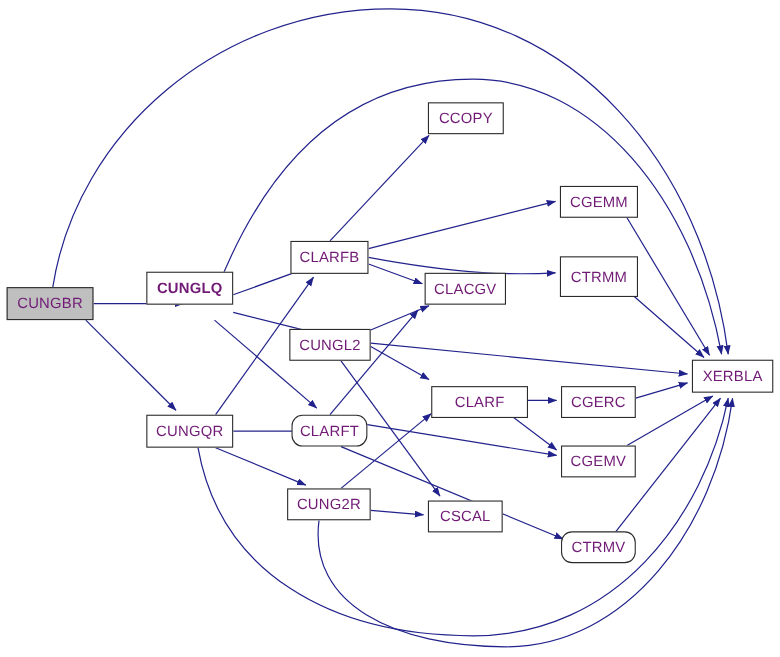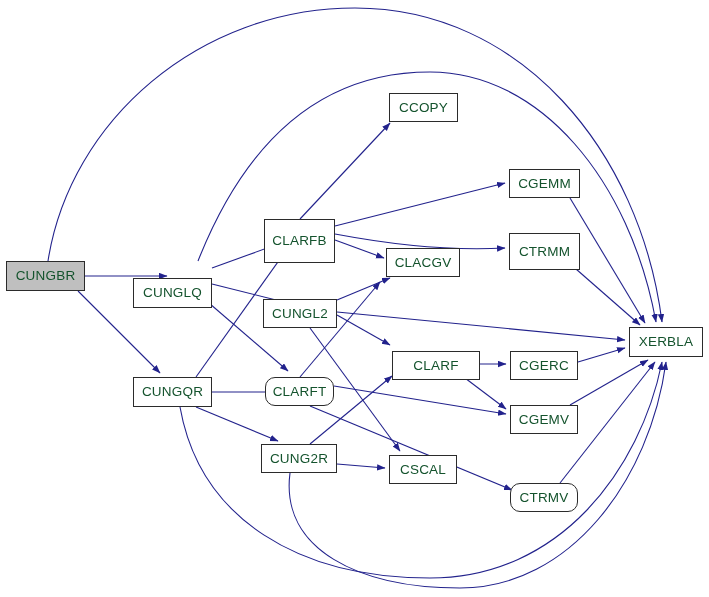--- a/index.html
+++ b/index.html
@@ -24,21 +24,21 @@
   }
   .node {
     position: absolute;
     box-sizing: border-box;
     border: 1px solid #2b2b2b;
     background: #ffffff;
     display: flex;
     align-items: center;
     justify-content: center;
     font-size: 13.5px;
-    color: #14532d;
+    color: #701a75;
     letter-spacing: 0.2px;
     white-space: nowrap;
     z-index: 5;
   }
   .node.highlight {
     background: #bfbfbf;
   }
   .node-label {
     display: block;
     line-height: 1;
@@ -86,27 +86,27 @@
         <path d="M568,262 L640,325" fill="none" stroke="#22228c" stroke-width="1.1" marker-end="url(#arrow)"></path>
         <path d="M578,362 L625,348" fill="none" stroke="#22228c" stroke-width="1.1" marker-end="url(#arrow)"></path>
         <path d="M570,405 L648,360" fill="none" stroke="#22228c" stroke-width="1.1" marker-end="url(#arrow)"></path>
         <path d="M560,483 L655,362" fill="none" stroke="#22228c" stroke-width="1.1" marker-end="url(#arrow)"></path>
       </g>
   </svg>
   <div id="nodes">
       <div class="node highlight" style="left: 6px; top: 261px; width: 79px; height: 30px;">
         <span class="node-label">CUNGBR</span>
       </div>
-      <div class="node" style="left: 133px; top: 278px; width: 79px; height: 30px;">
+      <div class="node" style="left: 133px; top: 247px; width: 79px; height: 30px; font-weight: bold;">
         <span class="node-label">CUNGLQ</span>
       </div>
       <div class="node" style="left: 133px; top: 377px; width: 79px; height: 30px;">
         <span class="node-label">CUNGQR</span>
       </div>
-      <div class="node" style="left: 264px; top: 219px; width: 71px; height: 44px; text-align: center;">
+      <div class="node" style="left: 264px; top: 219px; width: 71px; height: 30px; text-align: center;">
         <span class="node-label">CLARFB</span>
       </div>
       <div class="node" style="left: 263px; top: 299px; width: 74px; height: 29px;">
         <span class="node-label">CUNGL2</span>
       </div>
       <div class="node" style="left: 265px; top: 377px; width: 69px; height: 29px; border-radius: 10px;">
         <span class="node-label">CLARFT</span>
       </div>
       <div class="node" style="left: 261px; top: 444px; width: 76px; height: 29px;">
         <span class="node-label">CUNG2R</span>

